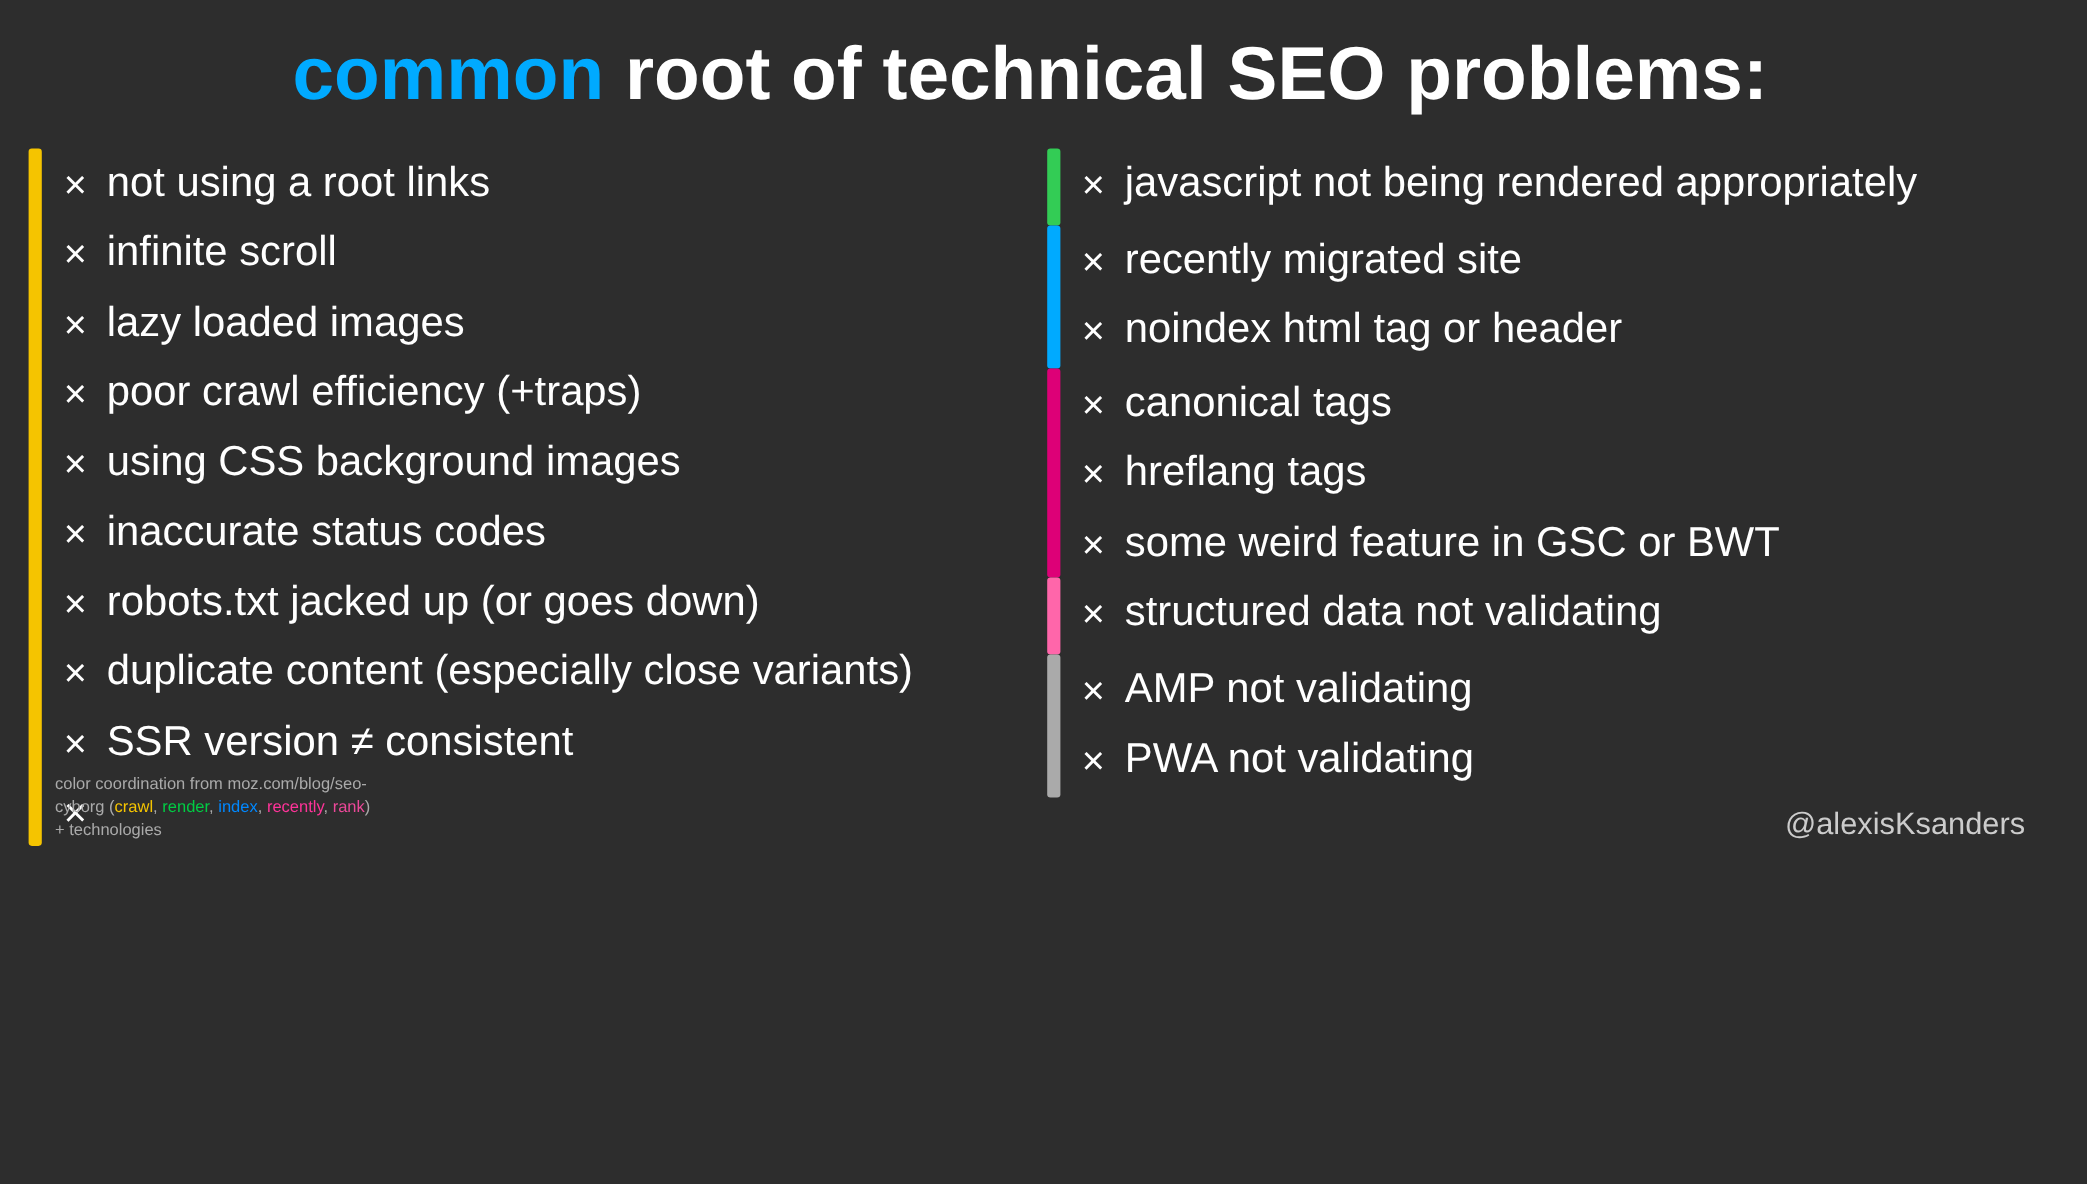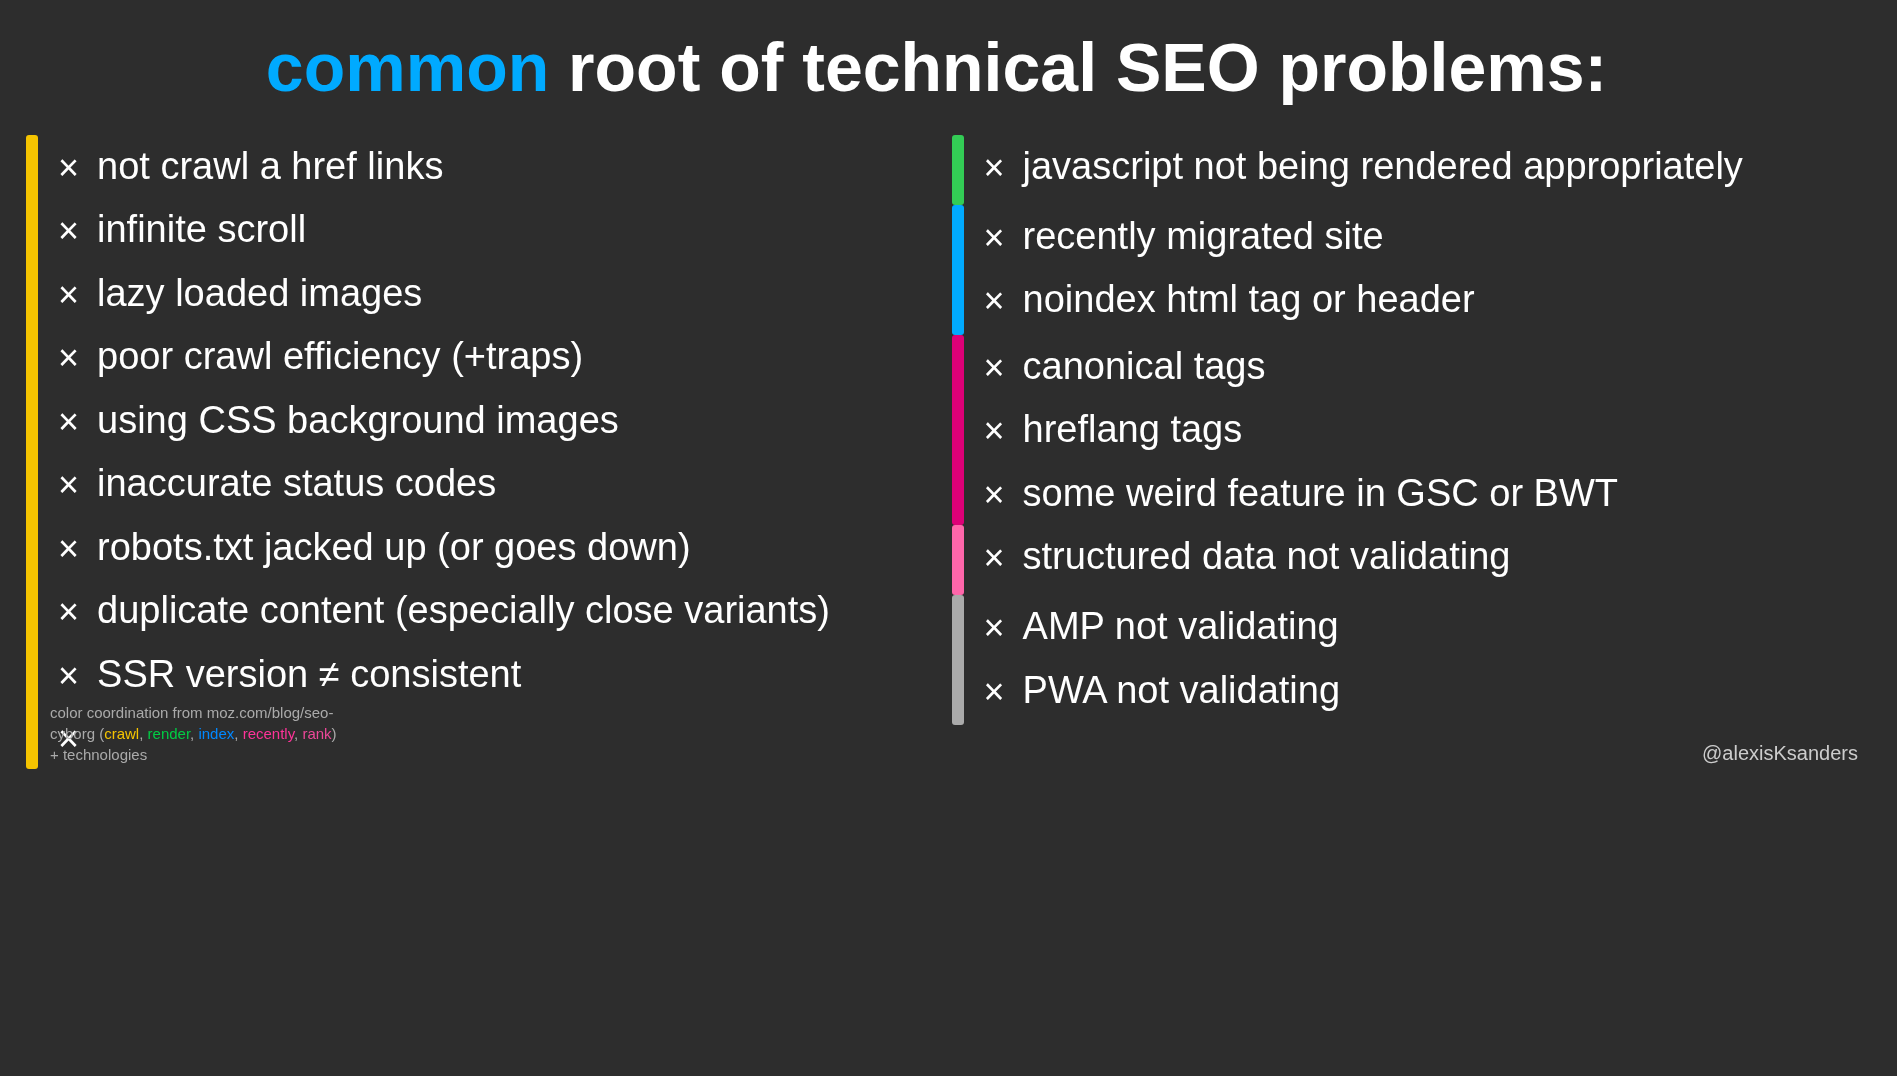--- a/index.html
+++ b/index.html
@@ -111,40 +111,40 @@
 
     .list-item .item-text {
       color: #ffffff;
     }
 
     
     .footer {
       position: absolute;
       bottom: 15px;
       left: 50px;
-      right: 39px;
+      right: 56px;
       display: flex;
       justify-content: space-between;
       align-items: flex-end;
     }
 
     .footer-left {
       font-size: 15px;
       color: #aaaaaa;
       line-height: 1.4;
     }
 
     .footer-left .crawl { color: #f5c400; }
     .footer-left .render { color: #00cc44; }
     .footer-left .index { color: #0088ff; }
     .footer-left .signaling { color: #ff3399; }
     .footer-left .rank { color: #ec4899; }
 
     .footer-right {
-      font-size: 20px;
+      font-size: 28px;
       color: #cccccc;
     }
 
     
     .bar-green {
       background-color: #33cc55;
     }
     .bar-cyan {
       background-color: #00aaff;
     }
@@ -167,21 +167,21 @@
     <span class="title-highlight">common</span><span> root of technical SEO problems:</span>
   </div>
 
   <div class="content-area">
 
     <div class="left-column">
       <div class="yellow-bar"></div>
       <div class="left-items" id="left-items-container">
       <div class="list-item">
       <span class="x-mark">×</span>
-      <span class="item-text">not crawl a href links</span>
+      <span class="item-text">not using a root links</span>
     </div>
           <div class="list-item">
       <span class="x-mark">×</span>
       <span class="item-text">infinite scroll</span>
     </div>
           <div class="list-item">
       <span class="x-mark">×</span>
       <span class="item-text">lazy loaded images</span>
     </div>
           <div class="list-item">

